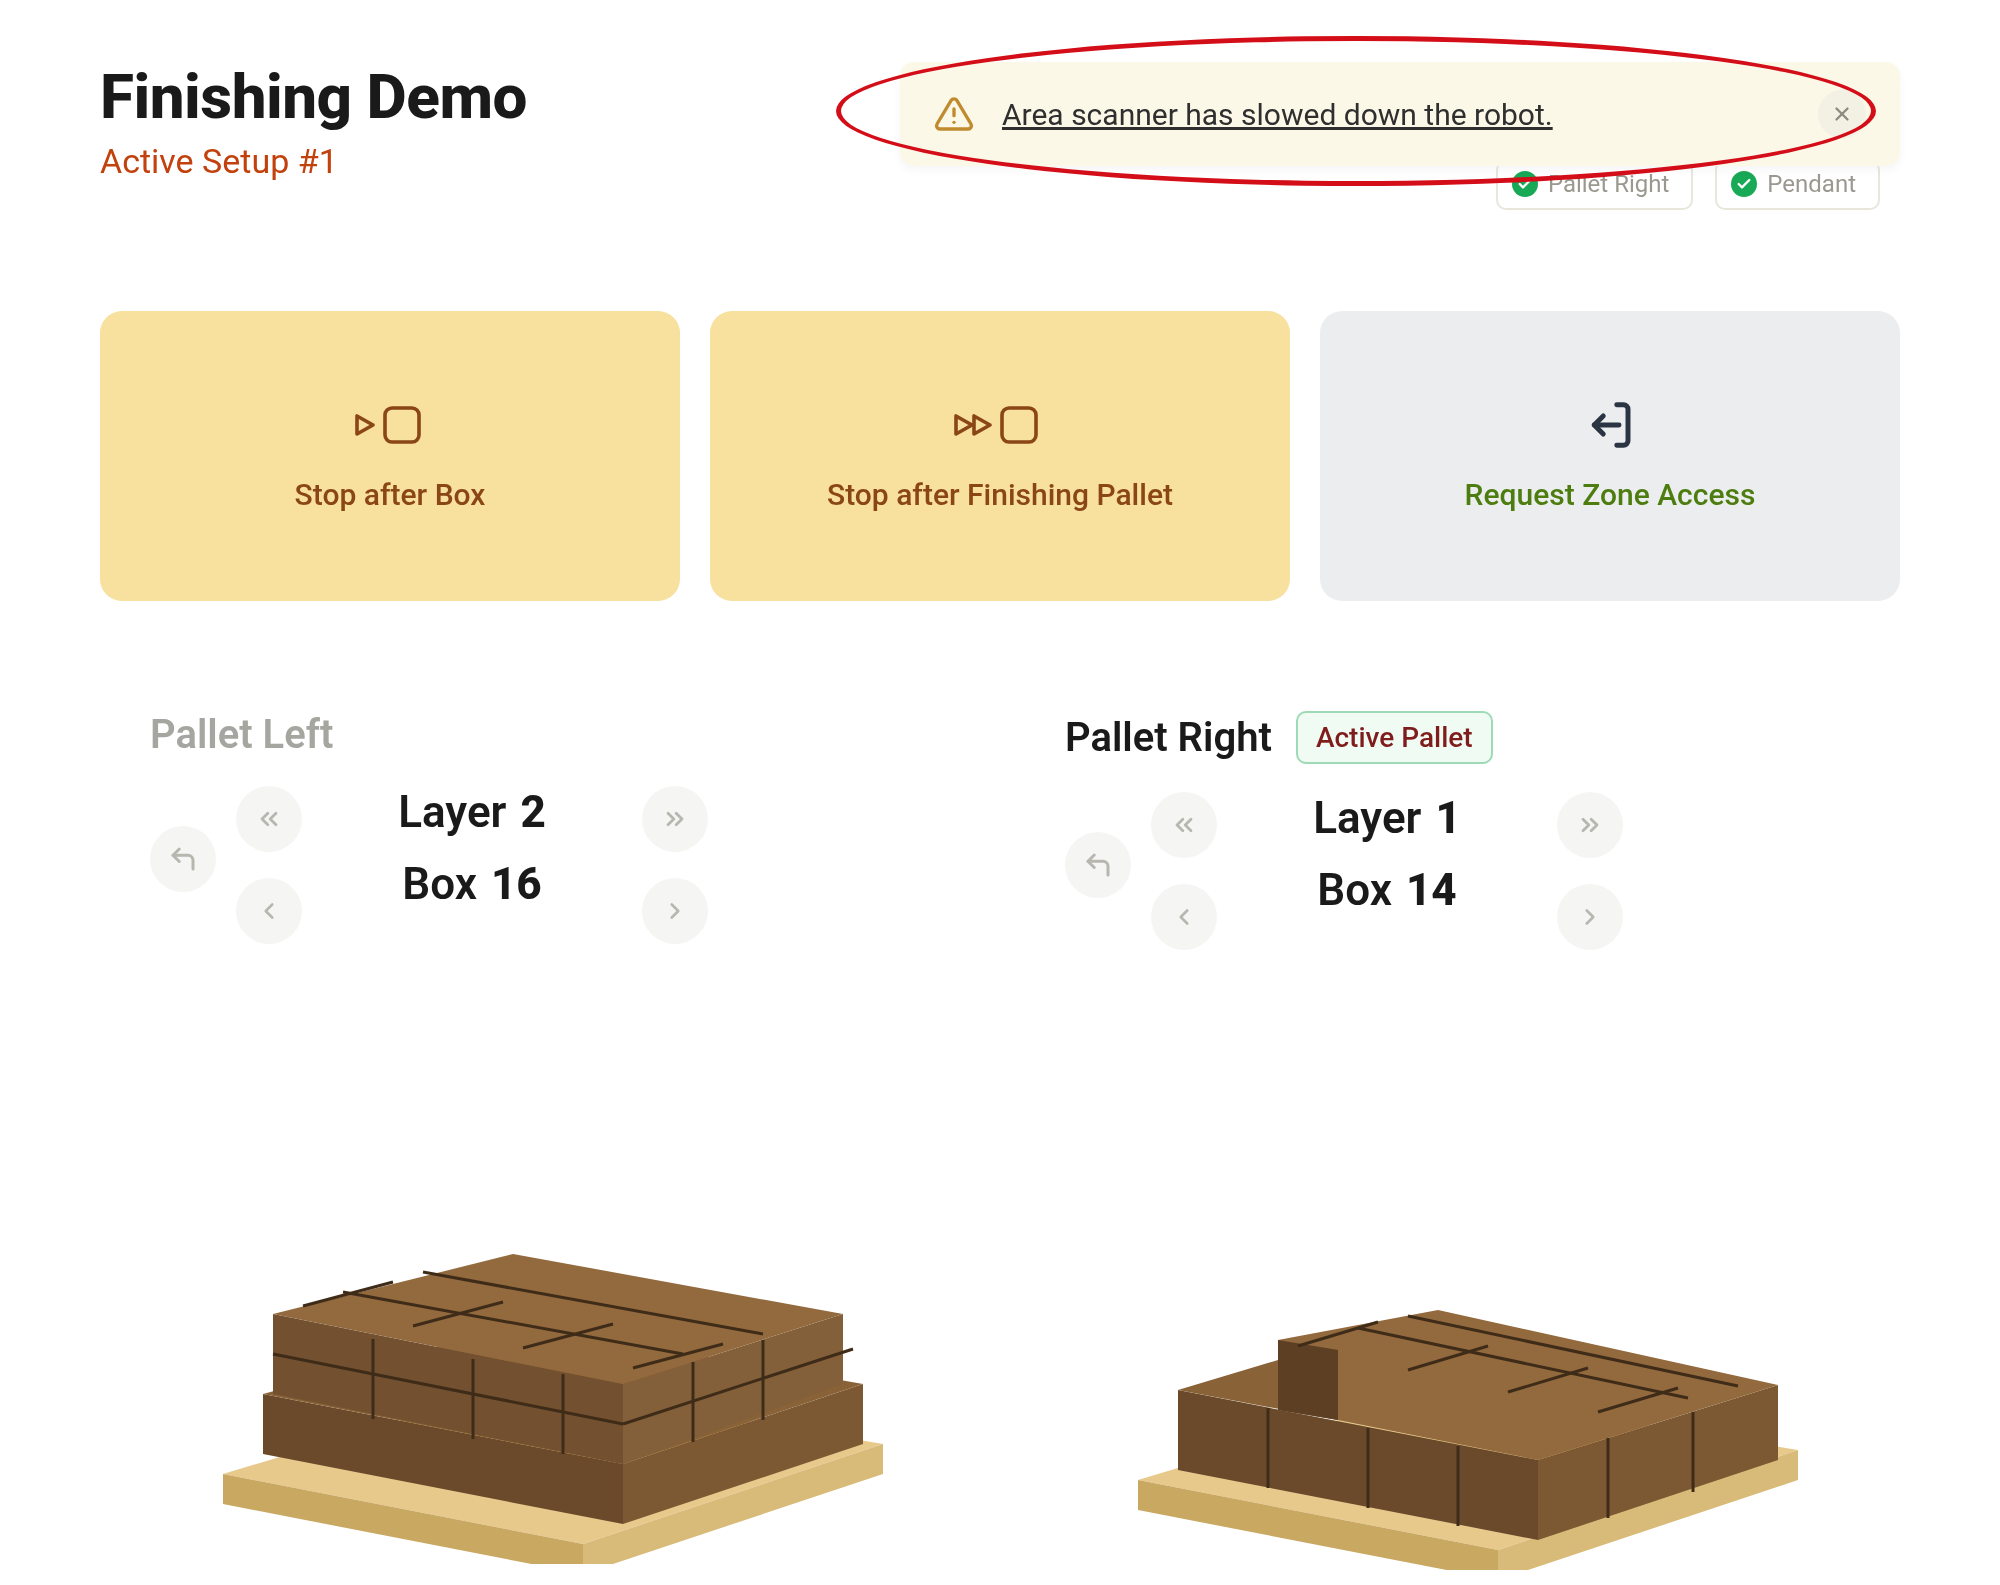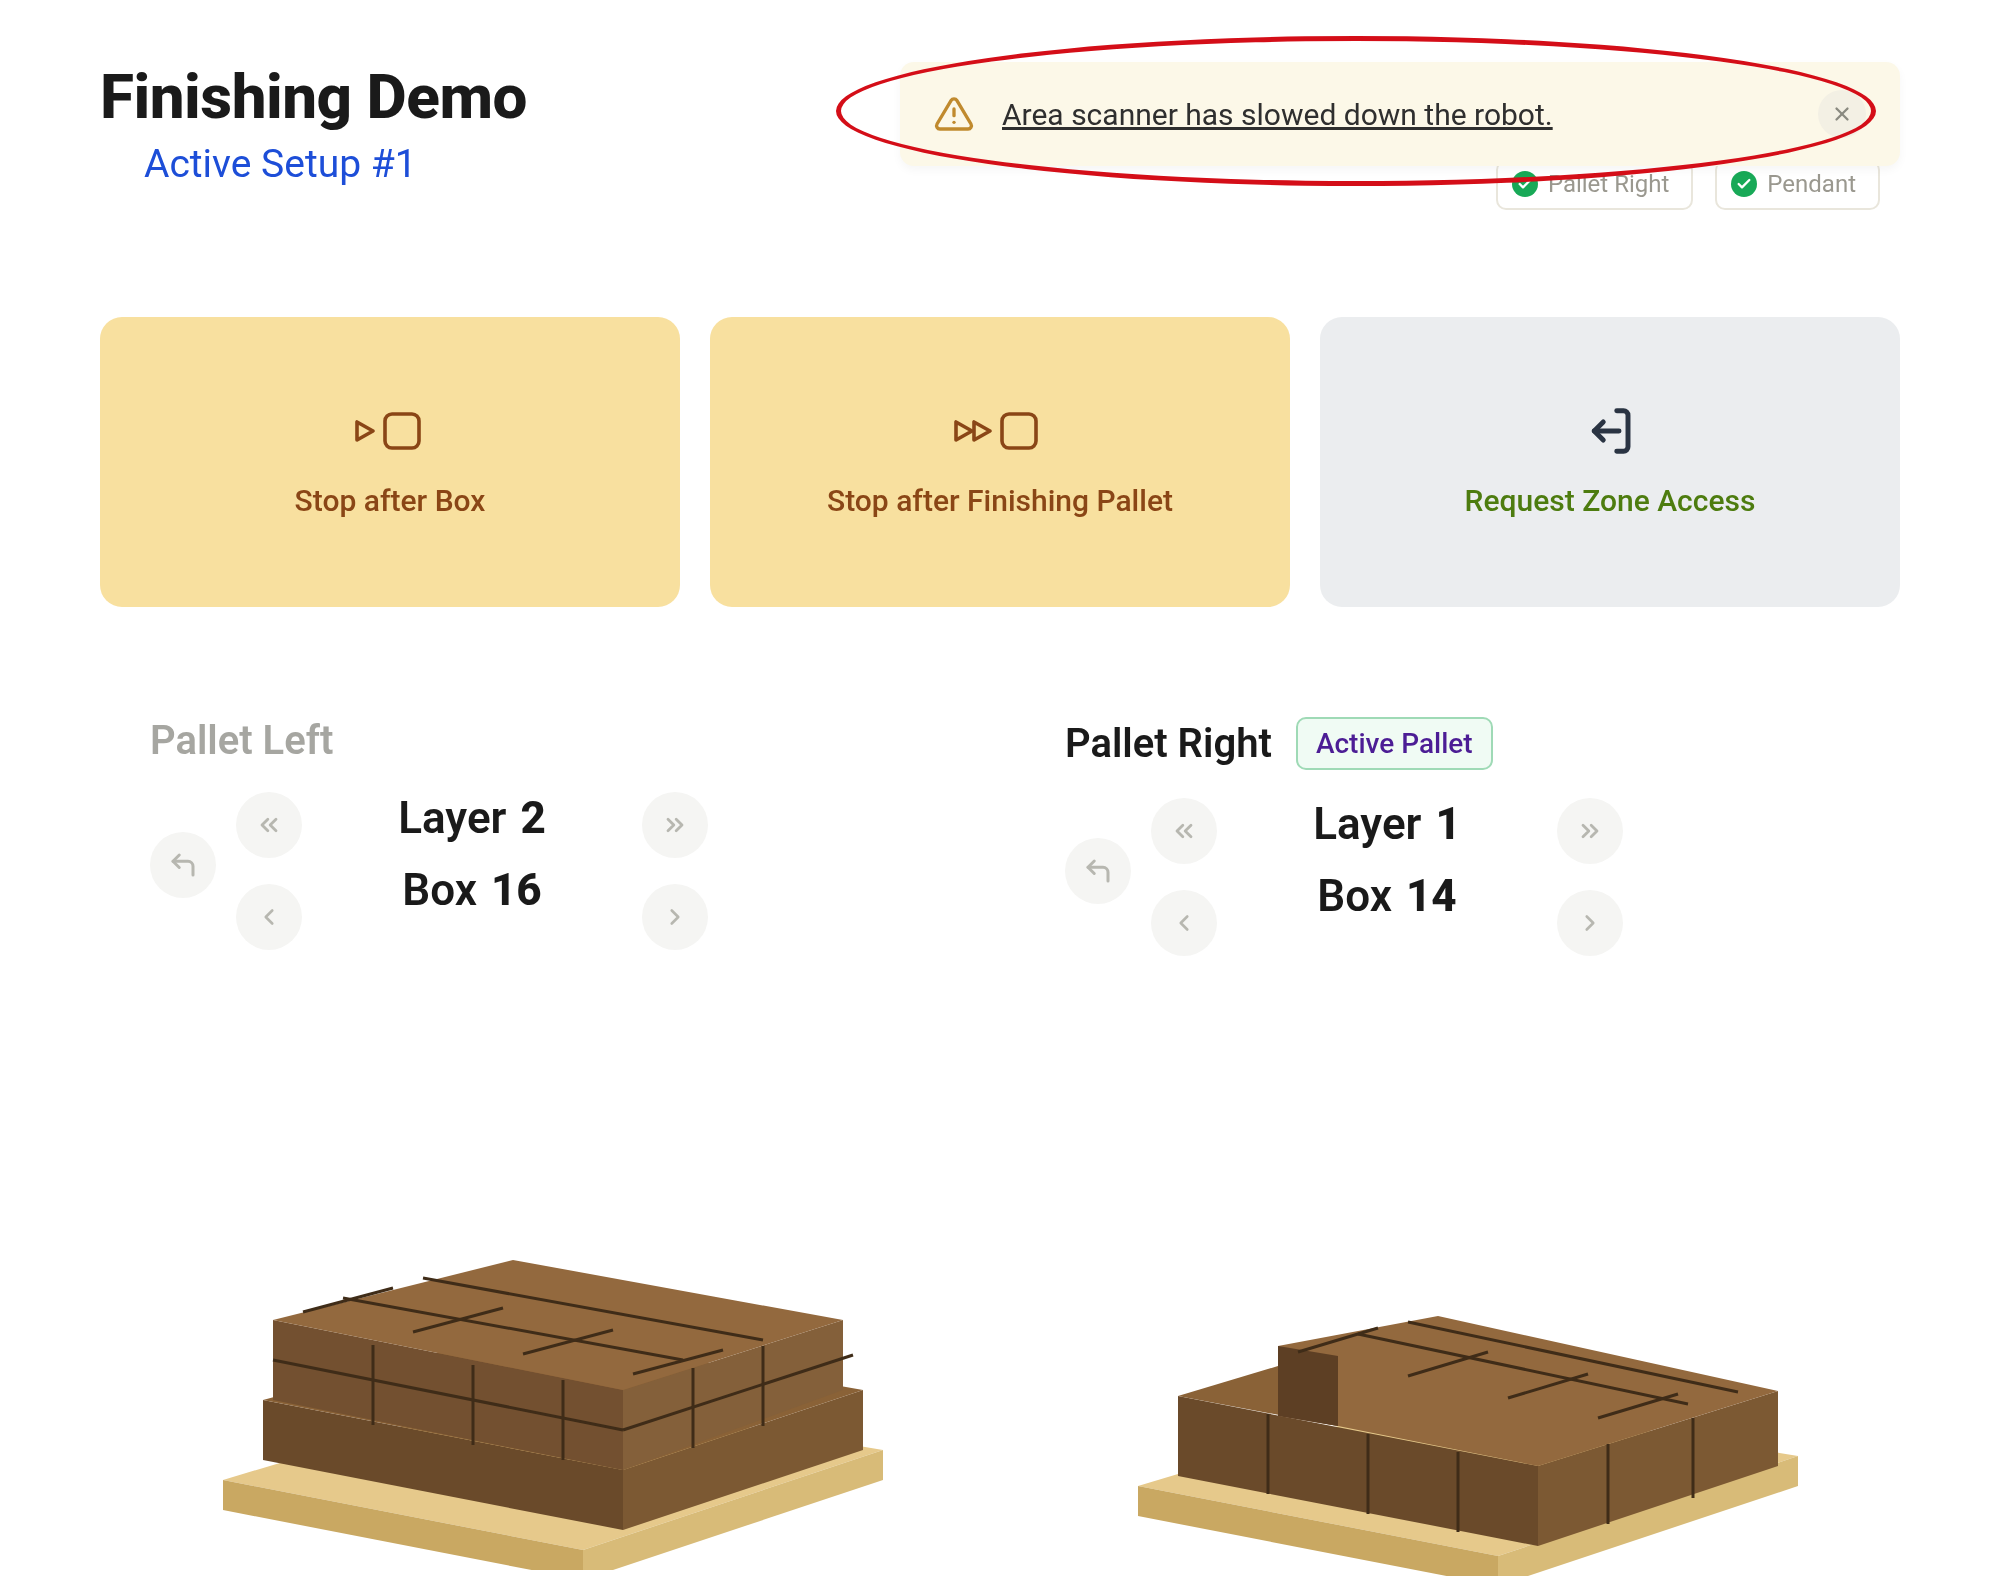--- a/index.html
+++ b/index.html
@@ -21,24 +21,23 @@
   align-items: flex-start;
 }
 .title-block { }
 .page-title {
   font-size: 62px;
   font-weight: 800;
   color: #1a1a1a;
   letter-spacing: -0.5px;
 }
 .subtitle {
-  font-size: 39px;
-  color: #1d4ed8;
+  font-size: 34px;
+  color: #c2410c;
   margin-top: 8px;
-  margin-left: 44px;
 }
 .notif-wrap {
   position: absolute;
   right: 100px;
   top: 62px;
   width: 1000px;
 }
 .notif {
   background: #fcf8e8;
   border-radius: 14px;
@@ -158,21 +157,21 @@
   padding-left: 50px;
 }
 .pallet-name {
   font-size: 40px;
   font-weight: 600;
 }
 .pallet-name.muted { color: #a6a6a1; }
 .pallet-name.strong { color: #1a1a1a; }
 .badge-active {
   border: 2px solid #9fdab6;
-  color: #4c1d95;
+  color: #7f1d1d;
   background: #f0fbf4;
   border-radius: 10px;
   padding: 8px 18px;
   font-size: 28px;
   font-weight: 500;
 }
 .counter-block {
   display: flex;
   align-items: flex-start;
   gap: 20px;

